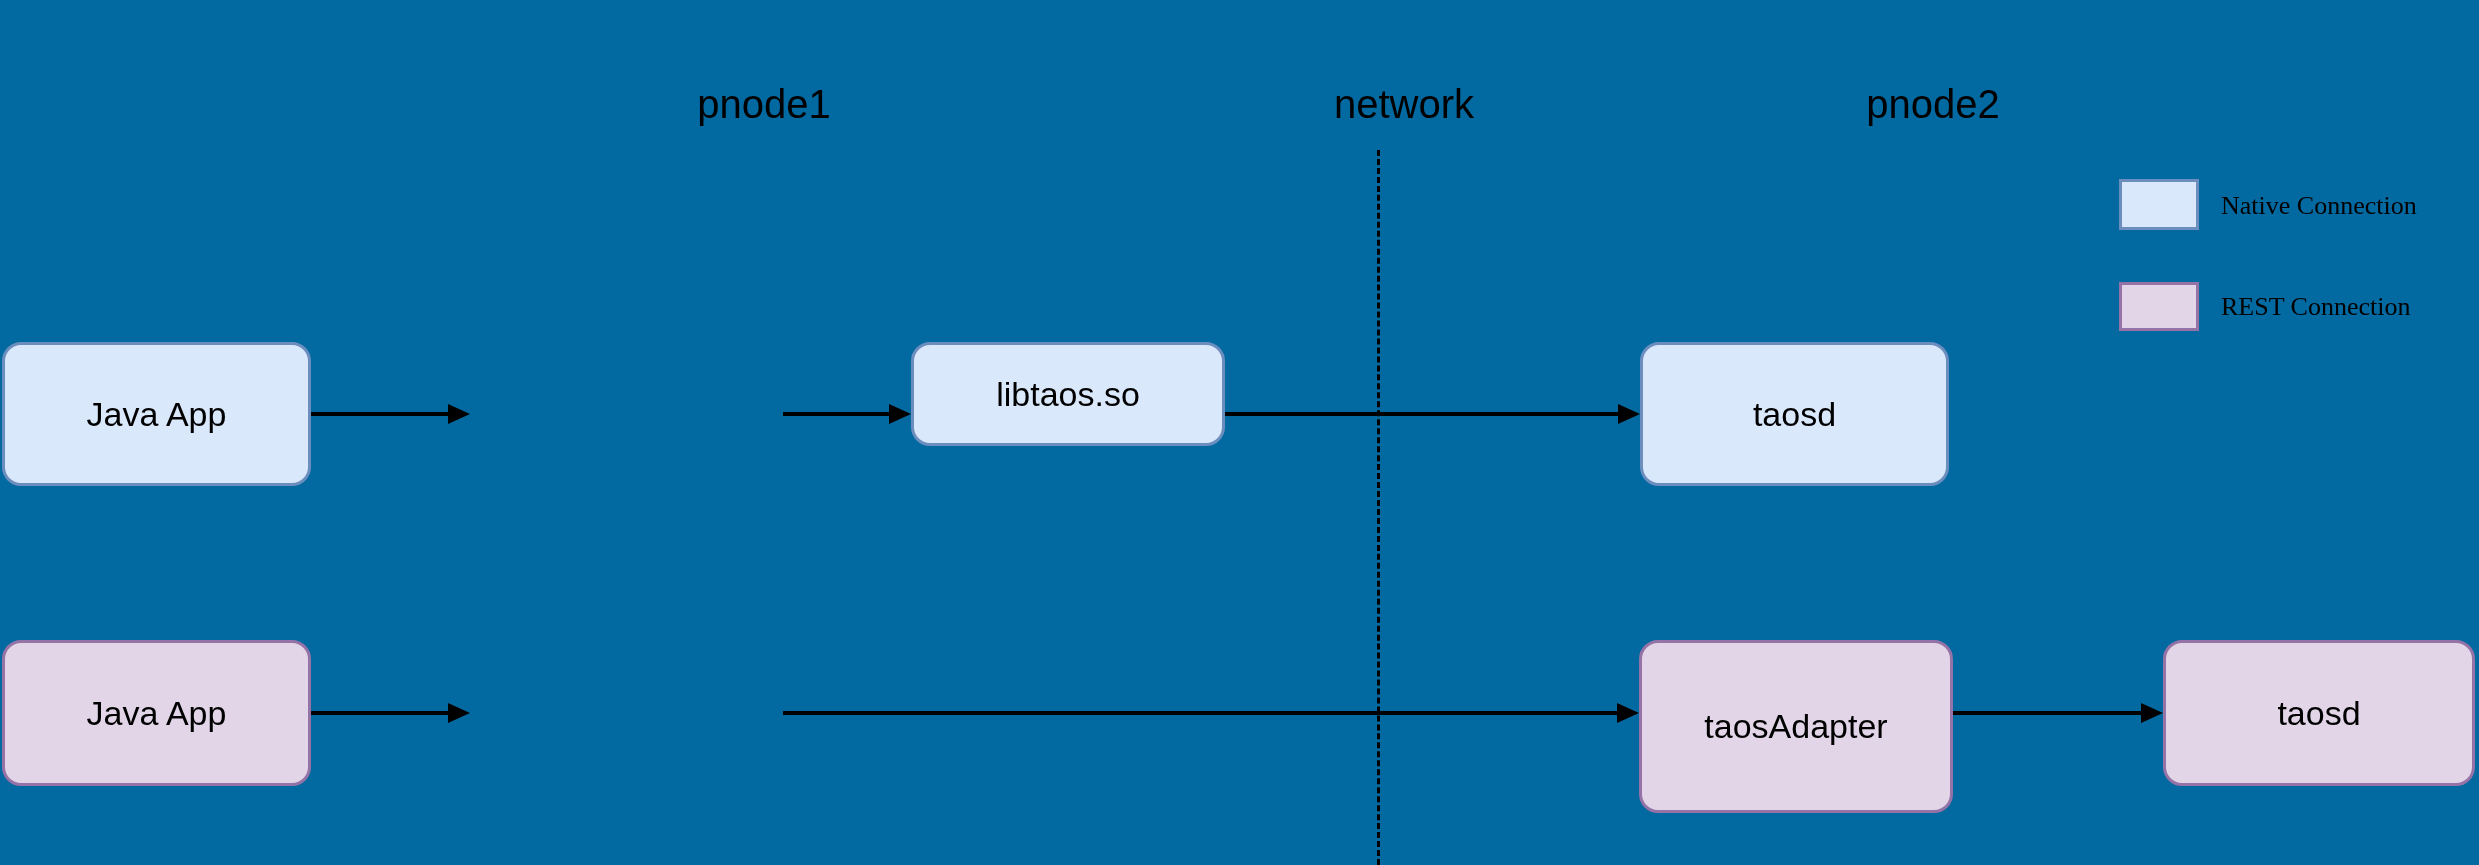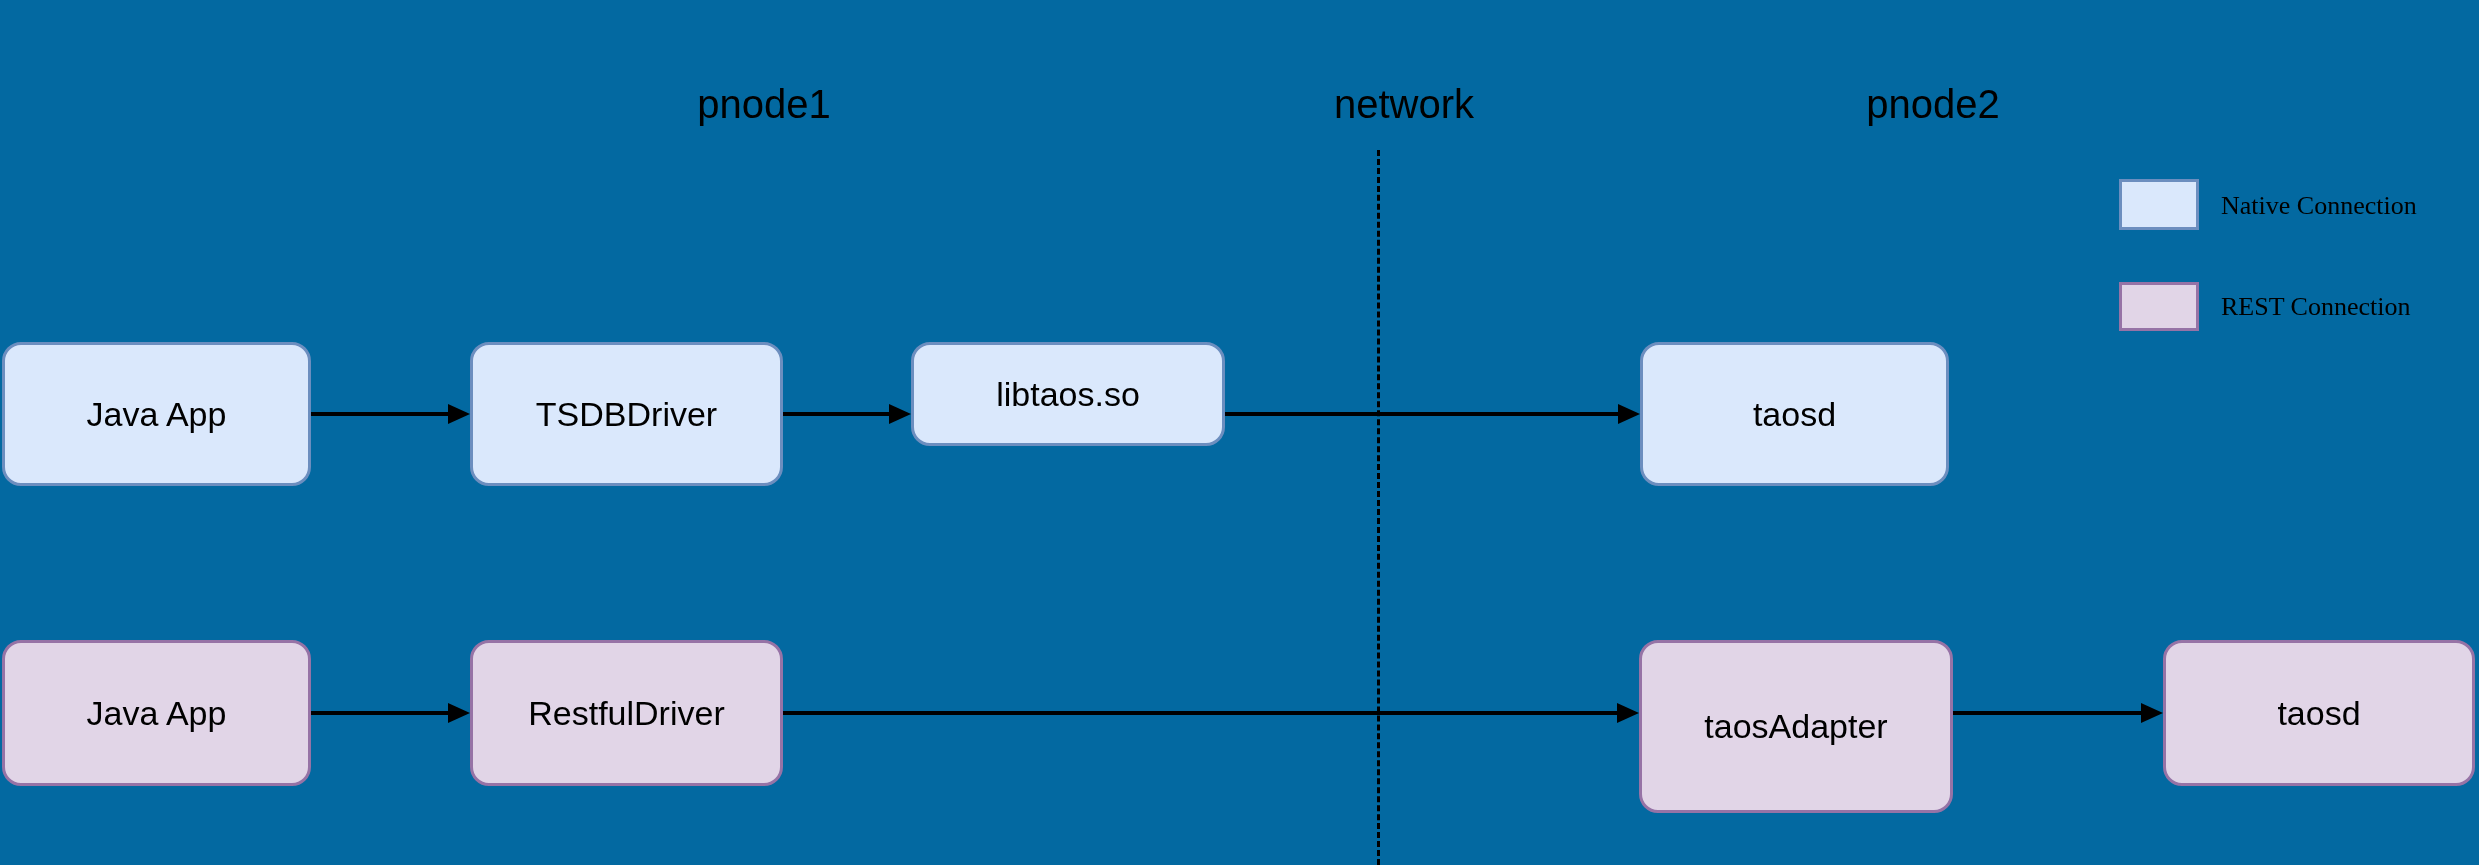--- a/index.html
+++ b/index.html
@@ -73,35 +73,29 @@
 
   <div class="zone-label" style="left:764px; top:82px;">pnode1</div>
   <div class="zone-label" style="left:1380px; top:82px;margin-left:24px;">network</div>
   <div class="zone-label" style="left:1933px; top:82px;">pnode2</div>
 
   <div class="divider" style="left:1377px; top:150px; height:715px;"></div>
 
   <div class="node native" style="left:2px; top:342px; width:309px; height:144px;">
     <span class="node-label">Java App</span>
   </div>
-  <div class="node native" style="left:470px; top:342px; width:313px; height:144px;">
-    <span class="node-label">TSDBDriver</span>
-  </div>
   <div class="node native" style="left:911px; top:342px; width:314px; height:104px;">
     <span class="node-label">libtaos.so</span>
   </div>
   <div class="node native" style="left:1640px; top:342px; width:309px; height:144px;">
     <span class="node-label">taosd</span>
   </div>
 
   <div class="node rest" style="left:2px; top:640px; width:309px; height:146px;">
     <span class="node-label">Java App</span>
-  </div>
-  <div class="node rest" style="left:470px; top:640px; width:313px; height:146px;">
-    <span class="node-label">RestfulDriver</span>
   </div>
   <div class="node rest" style="left:1639px; top:640px; width:314px; height:173px;">
     <span class="node-label">taosAdapter</span>
   </div>
   <div class="node rest" style="left:2163px; top:640px; width:312px; height:146px;">
     <span class="node-label">taosd</span>
   </div>
 
   <div class="arrow" style="left:311px; top:412px; width:137px;"></div>
   <div class="arrow" style="left:783px; top:412px; width:106px;"></div>

